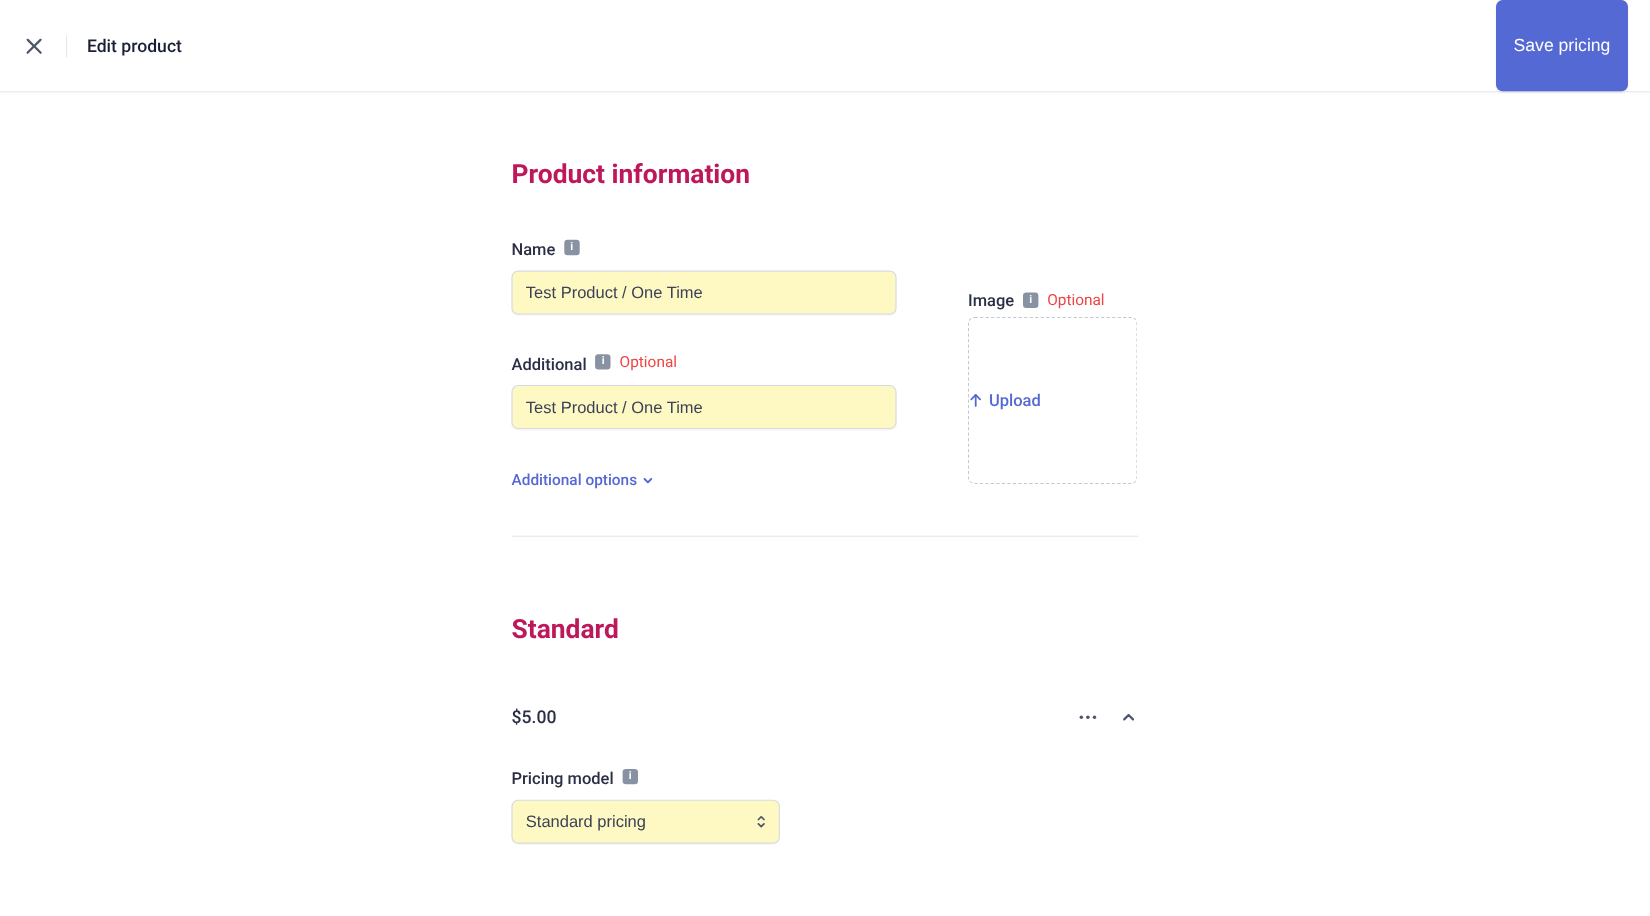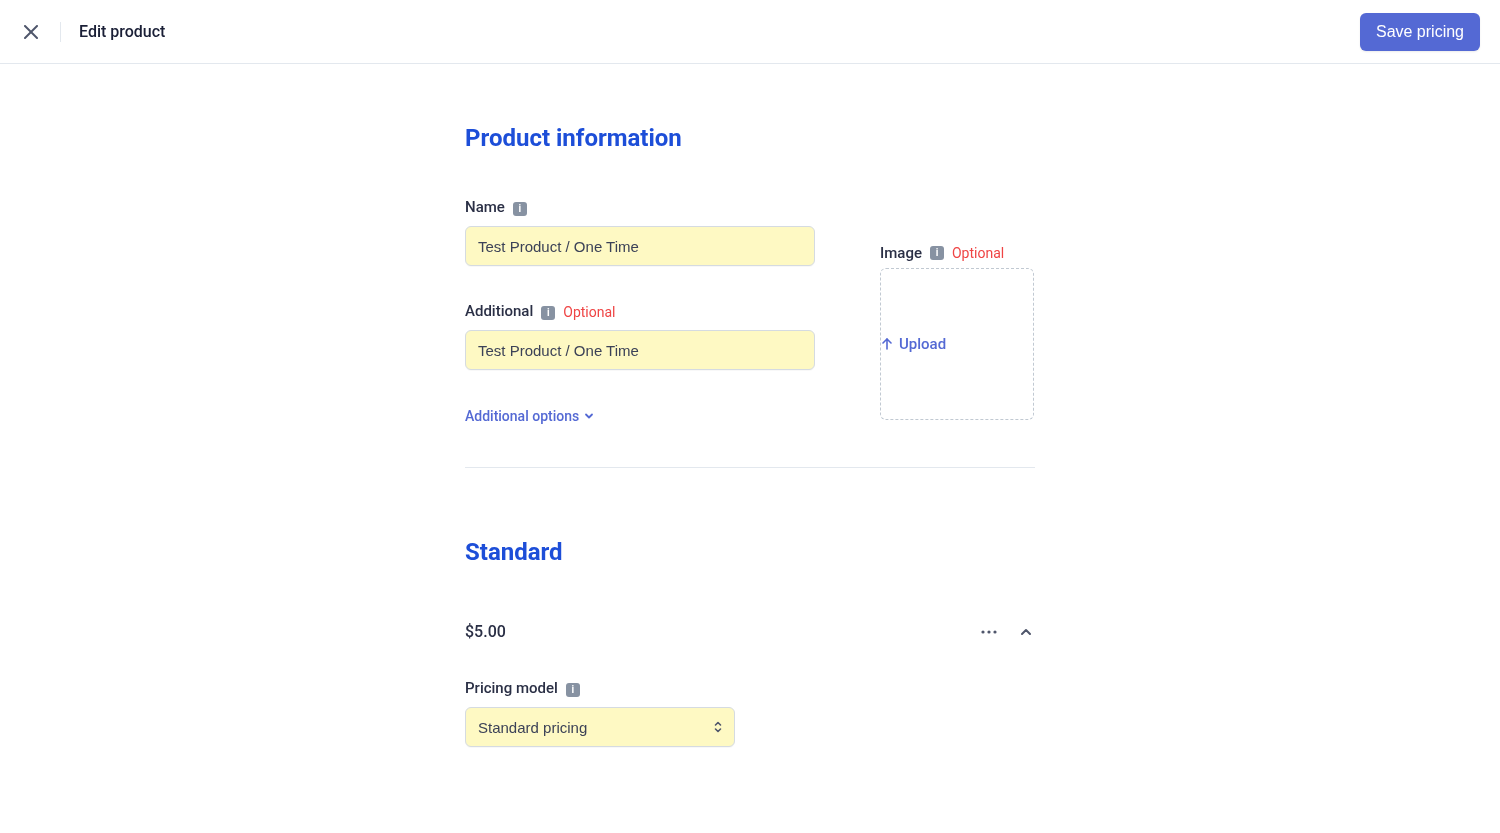--- a/index.html
+++ b/index.html
@@ -8,23 +8,22 @@
     height: 833px;
     font-family: -apple-system, BlinkMacSystemFont, "Segoe UI", Roboto, "Helvetica Neue", Arial, sans-serif;
     background: #ffffff;
     color: #1a1f36;
     overflow: hidden;
   }
 
   
   .header {
     display: flex;
-    align-items: center;
     justify-content: space-between;
-    height: 64px;
+    height: 84px;
     padding: 0 20px;
     border-bottom: 1px solid #e3e8ee;
   }
   .header-left {
     display: flex;
     align-items: center;
     gap: 18px;
   }
   .close-btn {
     background: none;
@@ -65,29 +64,29 @@
     justify-content: center;
   }
   .content {
     width: 570px;
     position: relative;
   }
 
   h2.section {
     font-size: 24px;
     font-weight: 700;
-    color: #1d4ed8;
+    color: #be185d;
     margin-bottom: 46px;
   }
 
   .field-row { margin-bottom: 36px; }
 
   .field-label {
     display: flex;
-    align-items: flex-end;
+    align-items: flex-start;
     gap: 8px;
     margin-bottom: 10px;
   }
   .field-label .lbl {
     font-size: 15px;
     font-weight: 500;
     color: #2a2f45;
   }
   .info-icon {
     width: 14px; height: 14px;
@@ -113,21 +112,21 @@
     border-radius: 6px;
     padding: 0 12px;
     font-size: 15px;
     color: #3c4257;
     background: #fef9c3;
     box-shadow: 0 1px 1px rgba(0,0,0,0.03);
     outline: none;
   }
   .select-wrap {
     position: relative;
-    width: 270px;
+    width: 244px;
   }
   .select-wrap .select-input { width: 100%; }
   .select-chevron {
     position: absolute;
     right: 12px;
     top: 50%;
     transform: translateY(-50%);
     color: #4f566b;
     pointer-events: none;
   }

